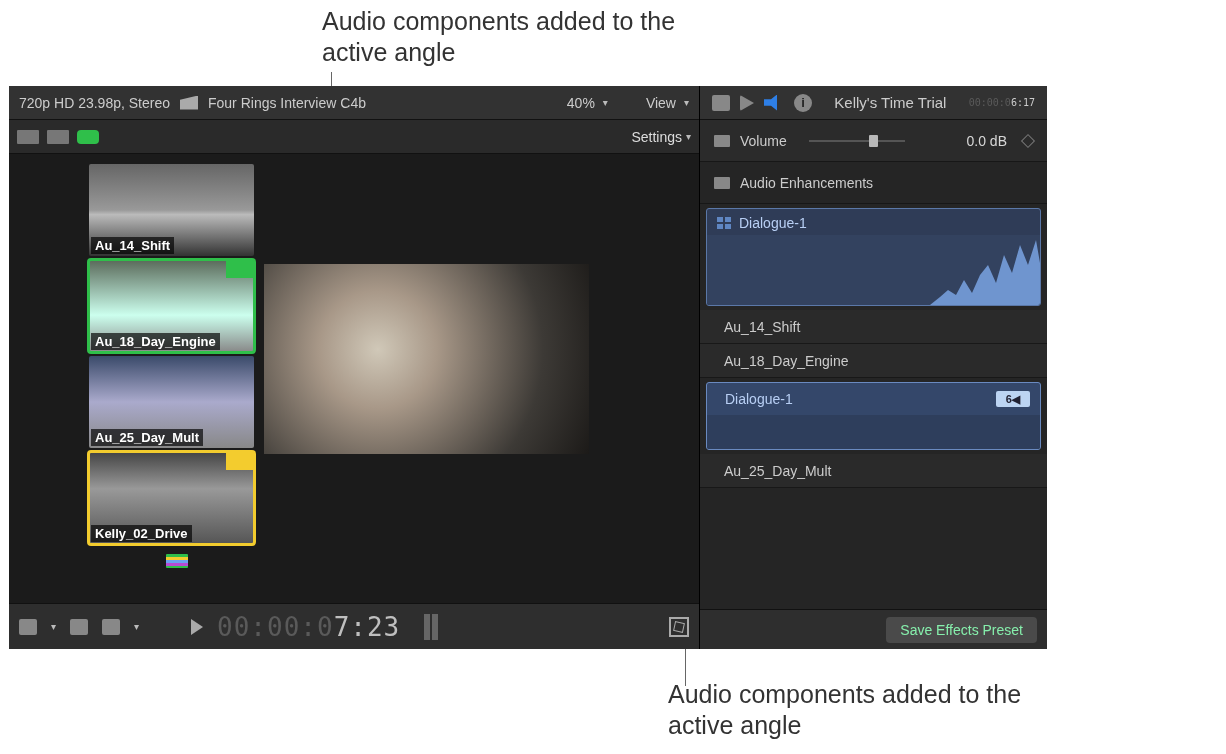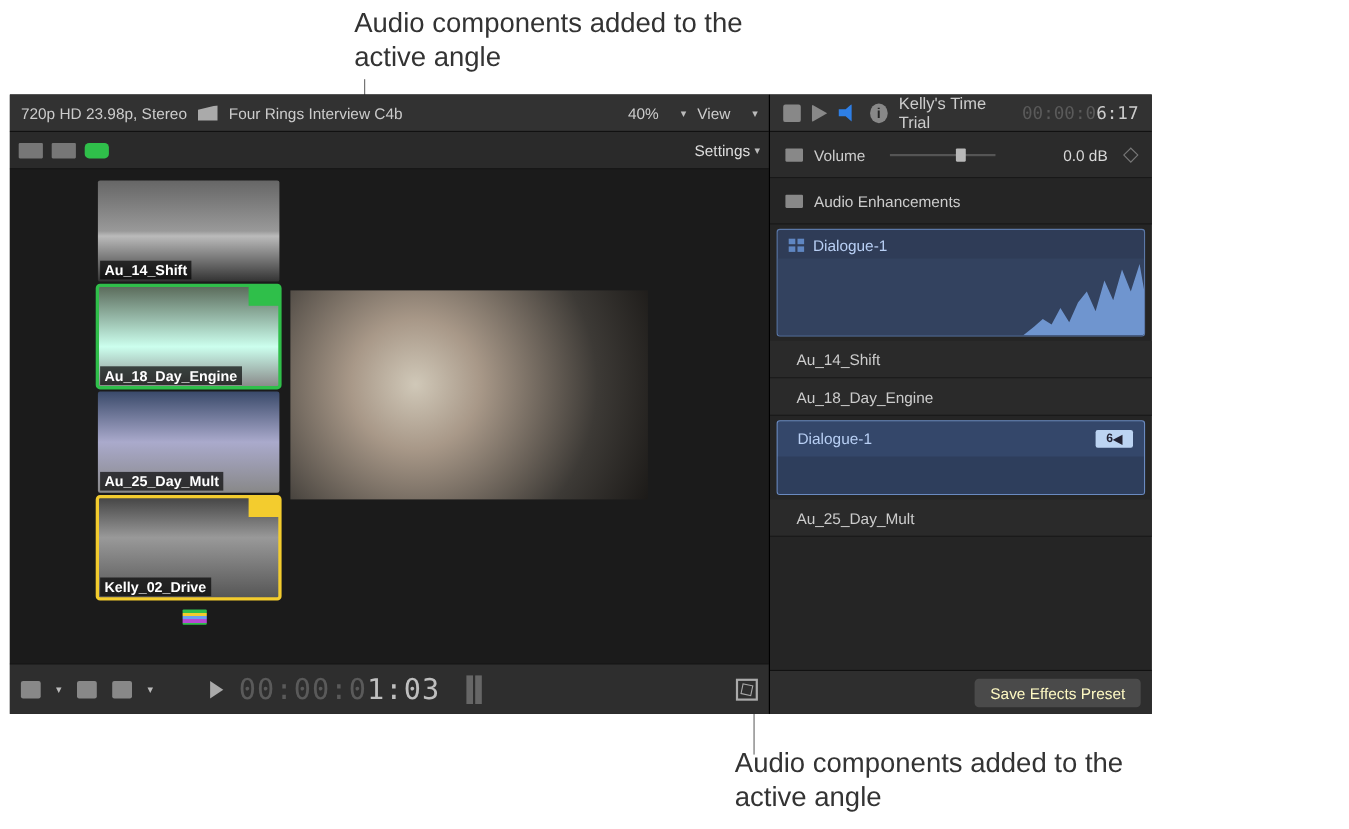--- a/index.html
+++ b/index.html
@@ -44,21 +44,21 @@
     display: flex;
     align-items: center;
     padding: 0 10px;
     gap: 10px;
     border-bottom: 1px solid #111;
     font-size: 14px;
     color: #ccc;
   }
   .clapper-icon { width:18px; height:14px; background:#aaa; clip-path: polygon(0 30%,100% 0,100% 100%,0 100%); }
   .spacer { flex: 1; }
-  .zoom, .viewbtn { display:flex; align-items:center; gap:20px; color:#ccc; }
+  .zoom, .viewbtn { display:flex; align-items:center; gap:8px; color:#ccc;margin-left:28px; }
   .chev { font-size: 10px; color:#bbb; }
   .viewer-sub {
     height: 34px;
     background: #2a2a2a;
     display:flex;
     align-items:center;
     padding: 0 8px;
     gap:8px;
     border-bottom:1px solid #111;
   }
@@ -178,21 +178,21 @@
     padding:0 12px;
     gap:10px;
     font-size:15px;
     color:#ccc;
   }
   .insp-icon { width:18px; height:16px; background:#888; border-radius:2px;}
   .insp-icon.tri { background:none; width:0;height:0;border-left:14px solid #888;border-top:8px solid transparent;border-bottom:8px solid transparent;}
   .insp-icon.speaker { background:#2e7fe6; width:20px; height:16px; clip-path: polygon(0 30%,35% 30%,65% 0,65% 100%,35% 70%,0 70%);}
   .insp-icon.info { width:18px;height:18px;border-radius:50%;background:#888;text-align:center;color:#252525;font-weight:700;font-size:13px;line-height:18px;}
   .insp-title { margin-left:auto; margin-right:auto; }
-  .insp-tc { font-family:"Menlo",monospace; font-size:16px;}
+  .insp-tc { font-family:"Menlo",monospace; font-size:10px;}
   .insp-tc .dim{ color:#5a5a5a;}
 
   .row {
     display:flex;
     align-items:center;
     padding: 0 14px;
     height: 42px;
     background:#2b2b2b;
     border-bottom:1px solid #171717;
     font-size:14px;
@@ -271,21 +271,21 @@
 
   .footer {
     margin-top:auto;
     height:40px;
     background:#2e2e2e;
     border-top:1px solid #111;
     display:flex; align-items:center; justify-content:flex-end;
     padding:0 10px;
   }
   .save-btn {
-    background:#4a4a4a; color:#fef9c3;
+    background:#4a4a4a; color:#86efac;
     border:none; padding:5px 14px; border-radius:4px; font-size:14px;
   }
   .ann-connector {
     position:absolute;
     border-color:#666;
     border-style:solid;
     border-width:0;
   }
 </style>
 </head>
@@ -350,21 +350,21 @@
 
     <div class="transport">
       <span class="t-icon sm"></span>
       <span class="chev">▾</span>
       <span class="t-icon sm"></span>
       <span class="t-icon sm"></span>
       <span class="chev">▾</span>
       <span style="width:24px;"></span>
       <span class="play-triangle"></span>
       <span class="timecode">
-        <span class="dim">00:00:0</span><span>1:03</span>
+        <span class="dim">00:00:0</span><span>7:23</span>
       </span>
       <span class="bars">
           <div></div>
           <div></div>
         </span>
       <span class="expand-icon"></span>
     </div>
   </div>
 
   <div class="inspector">

